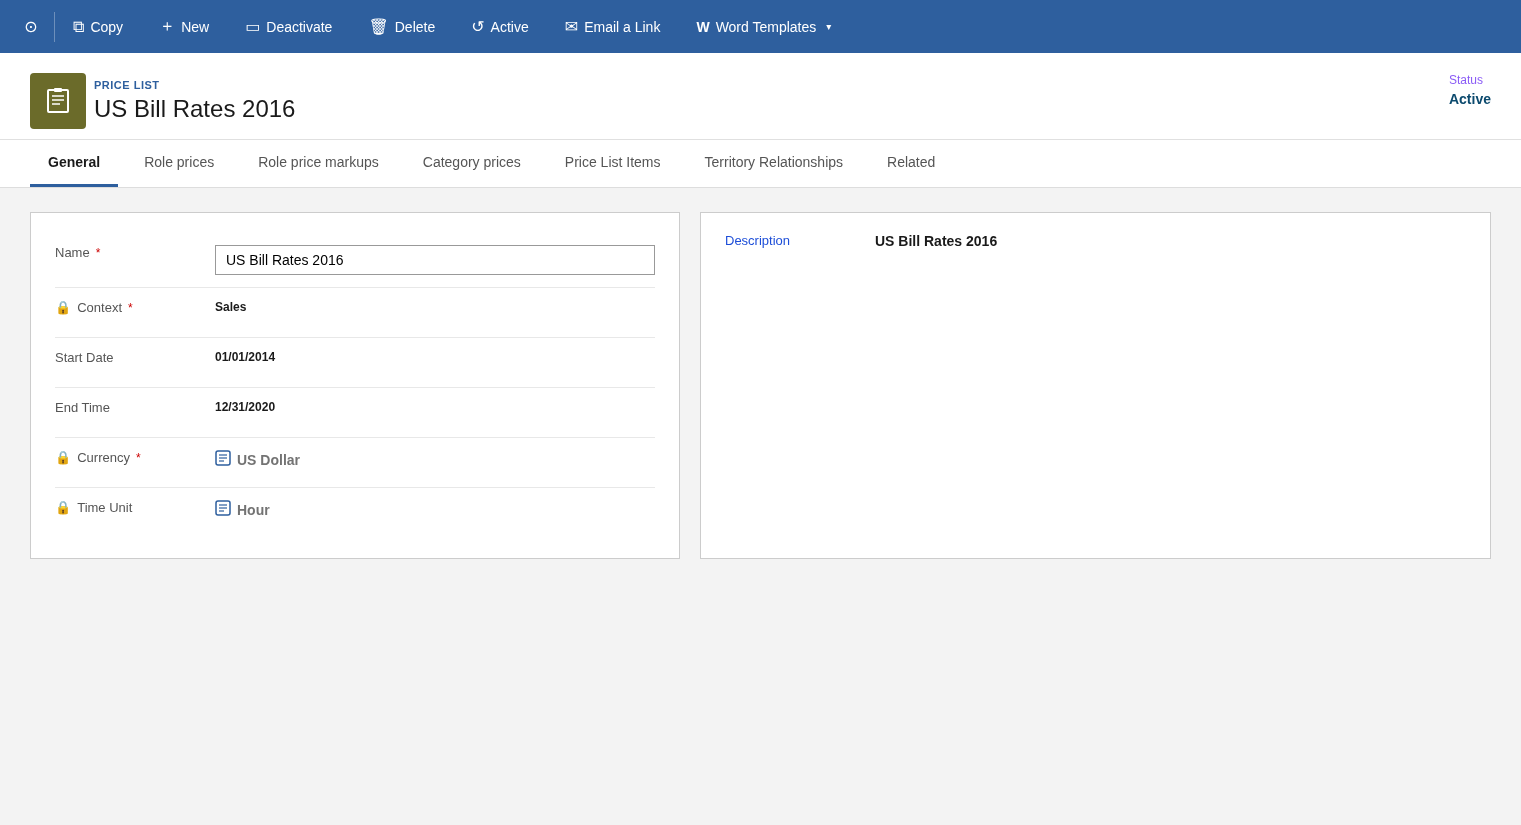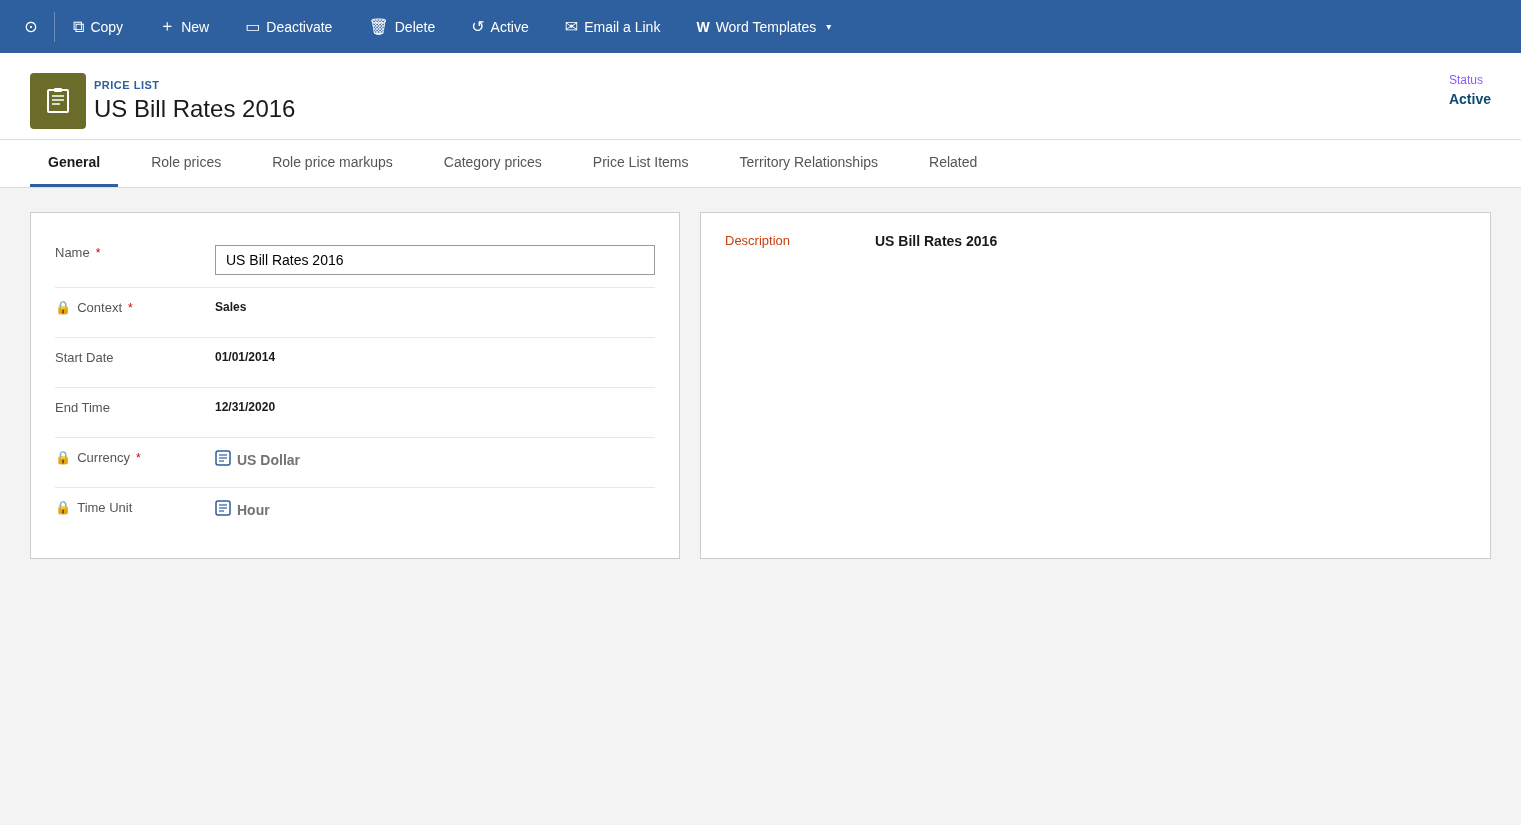--- a/index.html
+++ b/index.html
@@ -111,21 +111,21 @@
       font-size: 14px;
       color: #0c4a6e;
       font-weight: 700;
     }
 
     
     .tabs-bar {
       background: #fff;
       padding: 0 30px;
       display: flex;
-      gap: 15px;
+      gap: 8px;
       border-bottom: 1px solid #ddd;
     }
     .tab {
       padding: 14px 18px;
       font-size: 14px;
       color: #555;
       cursor: pointer;
       border-bottom: 3px solid transparent;
       white-space: nowrap;
     }
@@ -207,21 +207,21 @@
       border: 1px solid #ccc;
       flex: 1;
       padding: 20px 24px;
     }
     .desc-row {
       display: flex;
       gap: 30px;
     }
     .desc-label {
       font-size: 13px;
-      color: #c2410c;
+      color: #1d4ed8;
       min-width: 120px;
     }
     .desc-value {
       font-size: 14px;
       font-weight: 600;
       color: #1a1a1a;
     }
   </style>
 </head>
 <body>

